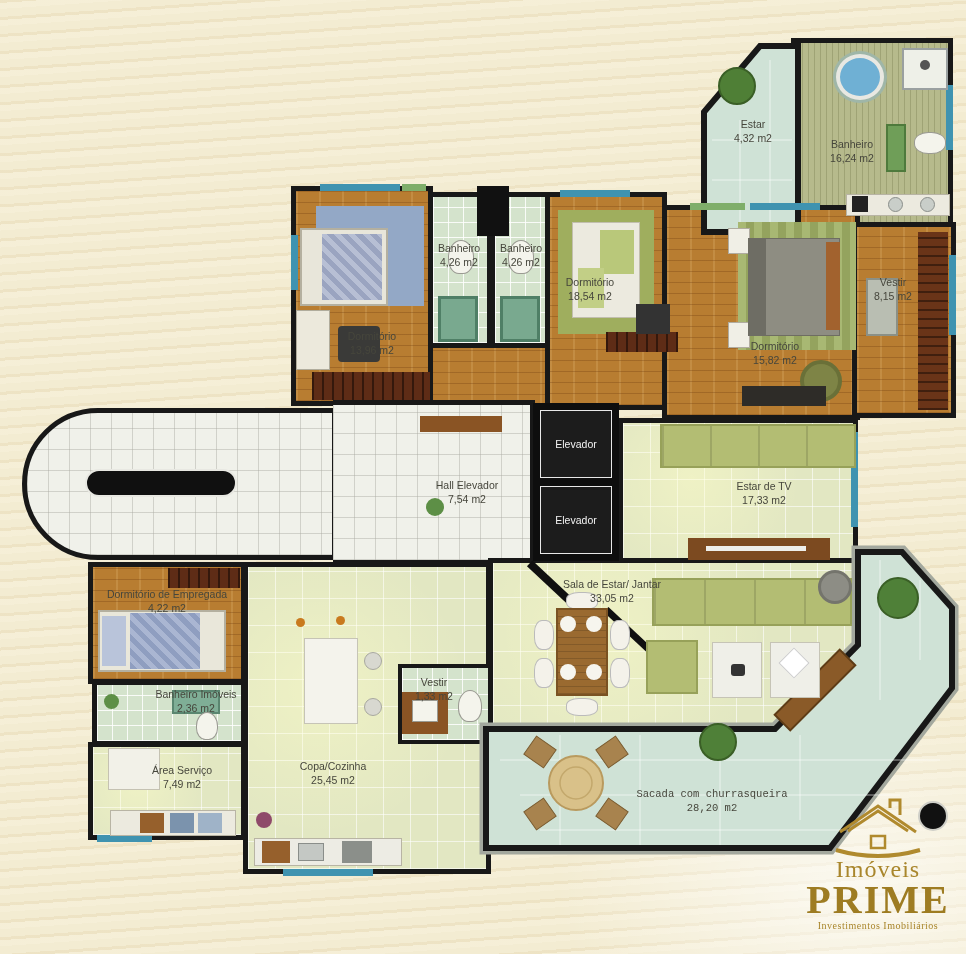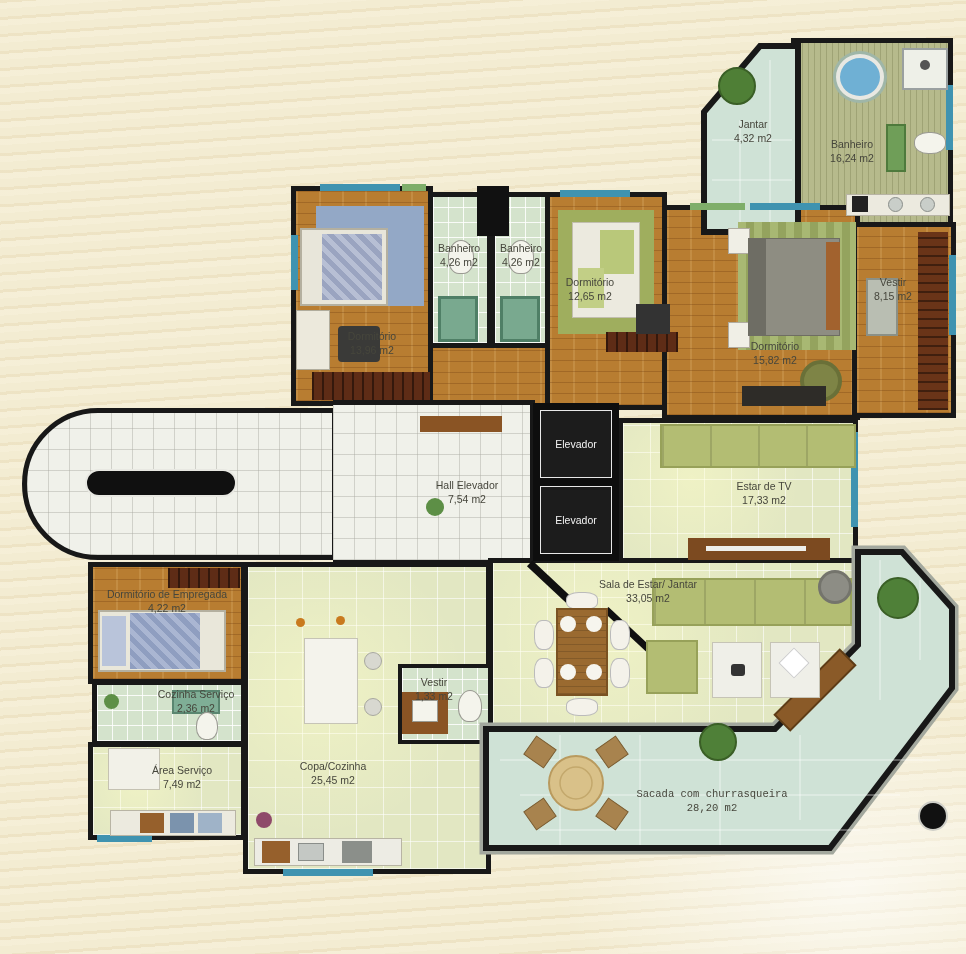--- a/index.html
+++ b/index.html
@@ -232,42 +232,42 @@
   <div class="fur z35" style="left:902px;top:48px;width:46px;height:42px;background:#eef0e8;border:2px solid #9aa0a0;"></div>
   <div class="fur z35" style="left:920px;top:60px;width:10px;height:10px;border-radius:50%;background:#555;"></div>
   <div class="fur z35" style="left:914px;top:132px;width:32px;height:22px;background:#f4f4ec;border:1px solid #9a9a92;border-radius:45%;"></div>
   <div class="fur z35" style="left:886px;top:124px;width:20px;height:48px;background:#6f9e58;border:2px solid #4e7a3c;"></div>
   <div class="fur z35" style="left:846px;top:194px;width:104px;height:22px;background:#eceadf;border:1px solid #b8b4a4;"></div>
   <div class="fur z35" style="left:852px;top:196px;width:16px;height:16px;background:#222;"></div>
   <div class="fur z35" style="left:888px;top:197px;width:15px;height:15px;border-radius:50%;background:#c9cec9;border:1px solid #8a8e8a;"></div>
   <div class="fur z35" style="left:920px;top:197px;width:15px;height:15px;border-radius:50%;background:#c9cec9;border:1px solid #8a8e8a;"></div>
 
   <div class="lbl" style="left:753px;top:132px;">
-    <span>Jantar</span>
+    <span>Estar</span>
       <span>4,32 m2</span>
     </div>
   <div class="lbl" style="left:852px;top:152px;">
     <span>Banheiro</span>
       <span>16,24 m2</span>
     </div>
   <div class="lbl" style="left:372px;top:344px;">
     <span>Dormitório</span>
       <span>13,96 m2</span>
     </div>
   <div class="lbl" style="left:459px;top:256px;">
     <span>Banheiro</span>
       <span>4,26 m2</span>
     </div>
   <div class="lbl" style="left:521px;top:256px;">
     <span>Banheiro</span>
       <span>4,26 m2</span>
     </div>
   <div class="lbl" style="left:590px;top:290px;">
     <span>Dormitório</span>
-      <span>12,65 m2</span>
+      <span>18,54 m2</span>
     </div>
   <div class="lbl" style="left:775px;top:354px;">
     <span>Dormitório</span>
       <span>15,82 m2</span>
     </div>
   <div class="lbl" style="left:893px;top:290px;">
     <span>Vestir</span>
       <span>8,15 m2</span>
     </div>
   <div class="lbl" style="left:467px;top:493px;">
@@ -277,43 +277,57 @@
   <div class="lbl lbl-w" style="left:576px;top:445px;">
     <span>Elevador</span>
     </div>
   <div class="lbl lbl-w" style="left:576px;top:521px;">
     <span>Elevador</span>
     </div>
   <div class="lbl" style="left:764px;top:494px;">
     <span>Estar de TV</span>
       <span>17,33 m2</span>
     </div>
-  <div class="lbl" style="left:648px;top:592px;">
+  <div class="lbl" style="left:612px;top:592px;">
     <span>Sala de Estar/ Jantar</span>
       <span>33,05 m2</span>
     </div>
   <div class="lbl" style="left:167px;top:602px;">
     <span>Dormitório de Empregada</span>
       <span>4,22 m2</span>
     </div>
   <div class="lbl" style="left:196px;top:702px;">
-    <span>Cozinha Serviço</span>
+    <span>Banheiro Imóveis</span>
       <span>2,36 m2</span>
     </div>
   <div class="lbl" style="left:182px;top:778px;">
     <span>Área Serviço</span>
       <span>7,49 m2</span>
     </div>
   <div class="lbl" style="left:333px;top:774px;">
     <span>Copa/Cozinha</span>
       <span>25,45 m2</span>
     </div>
   <div class="lbl" style="left:434px;top:690px;">
     <span>Vestir</span>
       <span>1,33 m2</span>
     </div>
   <div class="lbl" style="left:712px;top:802px;font-family:Liberation Mono, monospace;">
     <span>Sacada com churrasqueira</span>
       <span>28,20 m2</span>
     </div>
 
+  <div id="logo">
+    <svg width="120" height="62" viewBox="0 0 120 62" style="position:static;display:block;margin:0 auto;">
+      <g fill="none" stroke="#b08a2e" stroke-width="3">
+        <path d="M22,34 L60,8 L98,34"></path>
+        <path d="M30,33 L60,13 L90,33"></path>
+        <path d="M72,10 L72,2 L82,2 L82,17" stroke-width="3"></path>
+        <rect x="53" y="38" width="14" height="12" stroke-width="2.5"></rect>
+        <path d="M18,52 Q60,64 102,52" stroke-width="4"></path>
+      </g>
+    </svg>
+    <div class="l1">Imóveis</div>
+    <div class="l2">PRIME</div>
+    <div class="l3">Investimentos Imobiliários</div>
+  </div>
 
 </div>
 
 </body></html>

